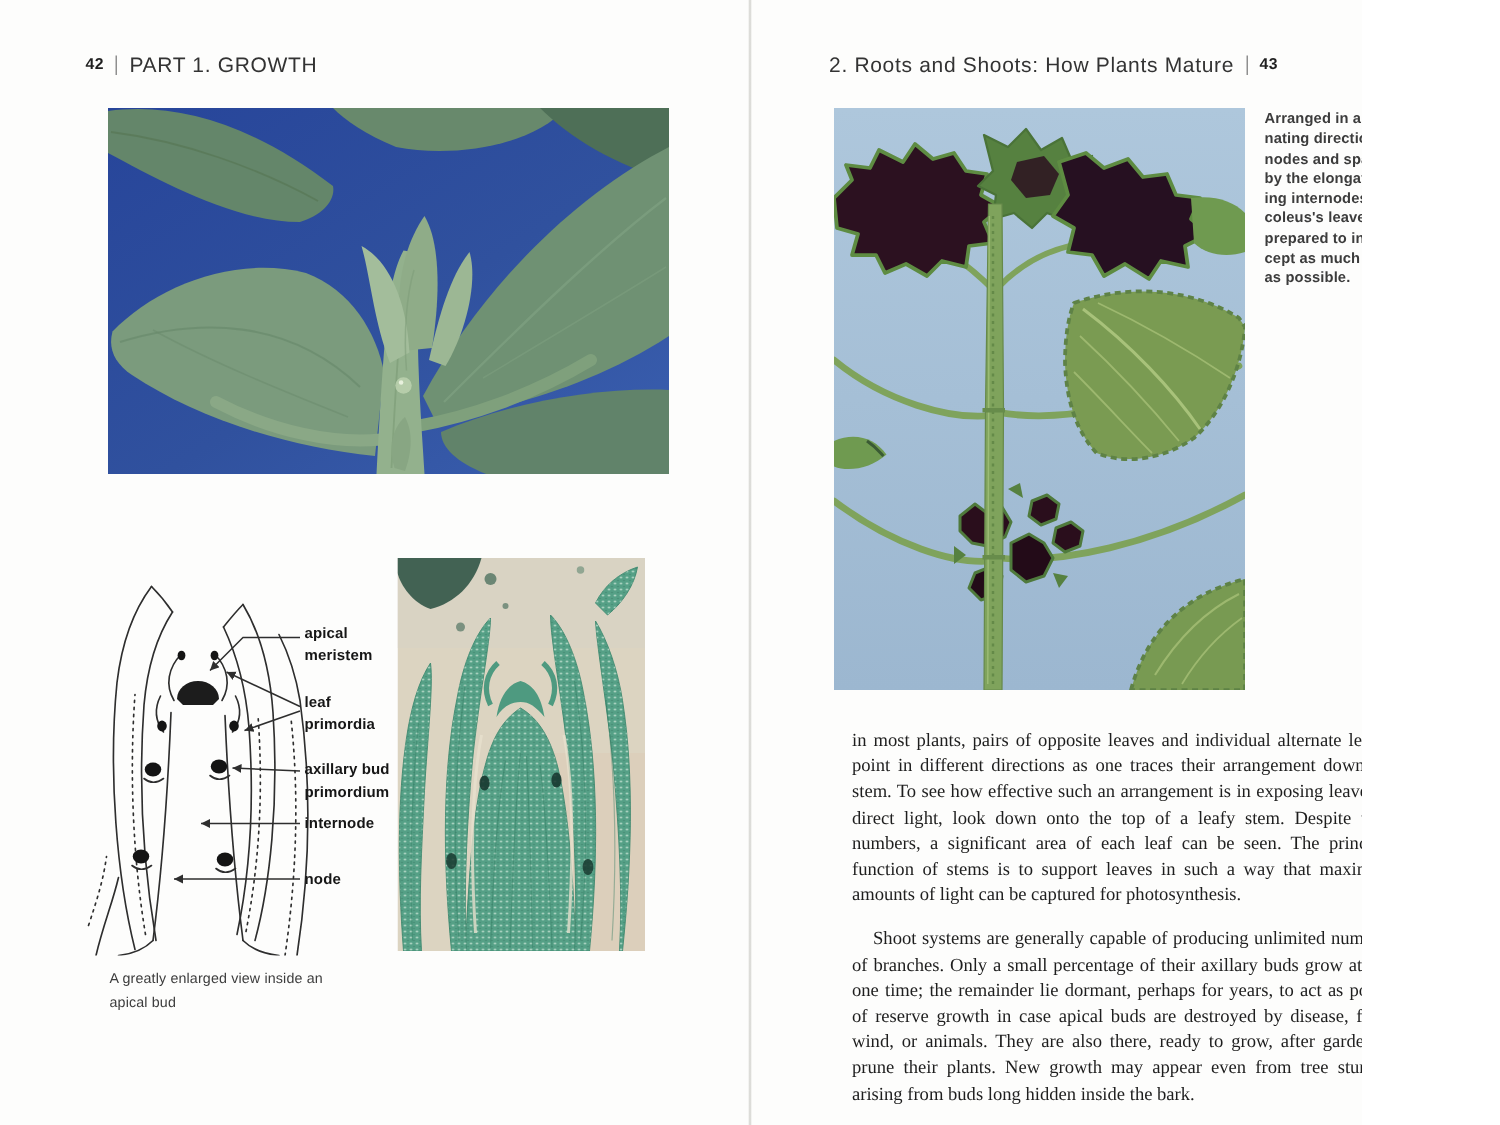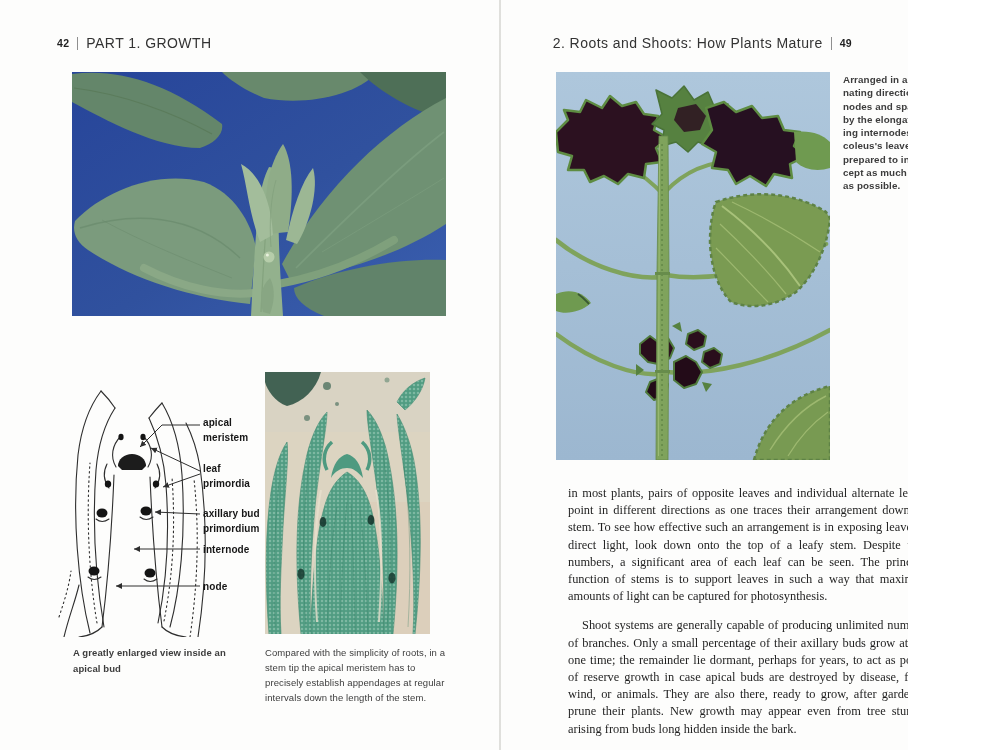--- a/index.html
+++ b/index.html
@@ -22,21 +22,21 @@
   .headbar { width:1px; height:13px; background:#8f8f8f; margin:0 8px; }
   .headtitle { font-size:14px; color:#333; letter-spacing:.45px; }
 
   
   .fig { position:absolute; display:block; }
   .caption {
     position:absolute; font-size:9.5px; line-height:15.5px; color:#3c3c3c;
     letter-spacing:.1px;
   }
   .caption-avocado { left:73px; top:327px; width:380px; }
-  .caption-diagram { left:73px; top:645px; width:168px;font-weight:bold; }
+  .caption-diagram { left:73px; top:645px; width:168px; }
   .caption-micro   { left:265px; top:645px; width:190px; line-height:15px; }
   .caption-side    { left:843px; top:73px;  width:122px; line-height:13.3px; font-size:9.8px; white-space:pre-line;font-weight:bold; }
 
   
   .diagram-wrap { position:absolute; left:58px; top:375px; width:212px; height:262px; }
   .dlabel {
     position:absolute; left:145px; font-size:10px; font-weight:bold;
     color:#161616; line-height:14.5px; letter-spacing:.1px;
   }
 
@@ -229,28 +229,27 @@
     <ellipse cx="58" cy="150" rx="3.4" ry="5" fill="#14332a" opacity="0.85"></ellipse>
     <ellipse cx="106" cy="148" rx="3.4" ry="5" fill="#14332a" opacity="0.85"></ellipse>
     <ellipse cx="36" cy="202" rx="3.6" ry="5.4" fill="#14332a" opacity="0.8"></ellipse>
     <ellipse cx="127" cy="206" rx="3.6" ry="5.4" fill="#14332a" opacity="0.8"></ellipse>
 
     <path d="M52,250 C48,190 50,150 56,118" stroke="#e7e0cd" stroke-width="2" fill="none" opacity="0.8"></path>
     <path d="M114,250 C118,190 117,150 111,118" stroke="#e7e0cd" stroke-width="2" fill="none" opacity="0.8"></path>
   </svg>
 
   <div class="caption caption-diagram">A greatly enlarged view inside an apical bud</div>
-  <div class="caption caption-micro">Compared with the simplicity of roots, in a stem tip the apical meristem has to precisely establish appendages at regular intervals down the length of the stem.</div>
 
   <div class="spine"></div>
 
   <div class="runhead runhead-right">
     <span class="headtitle">2. Roots and Shoots: How Plants Mature</span>
     <span class="headbar"></span>
-    <span class="pagenum">49</span>
+    <span class="pagenum">43</span>
   </div>
 
   <svg class="fig" style="left:556px; top:72px;" width="274" height="388" viewBox="0 0 274 388">
     <defs>
       <linearGradient id="bgsky" x1="0" y1="0" x2="0" y2="1">
         <stop offset="0" stop-color="#aec7dc"></stop>
         <stop offset="1" stop-color="#9cb7d0"></stop>
       </linearGradient>
     </defs>
     <rect width="274" height="388" fill="url(#bgsky)"></rect>

